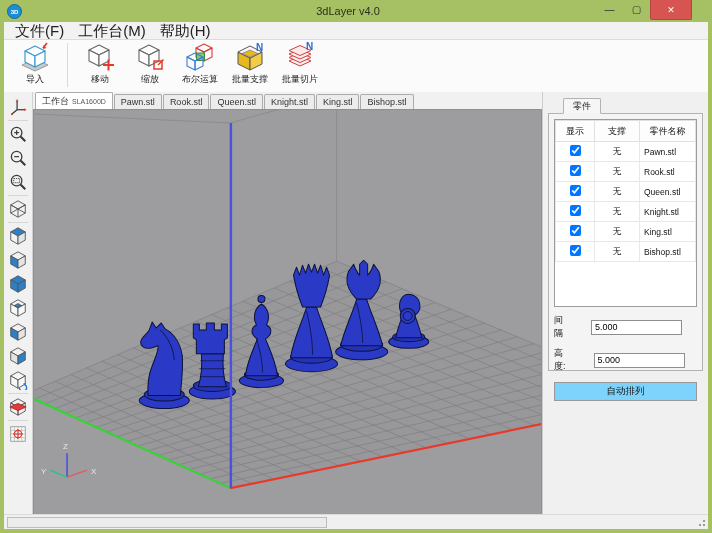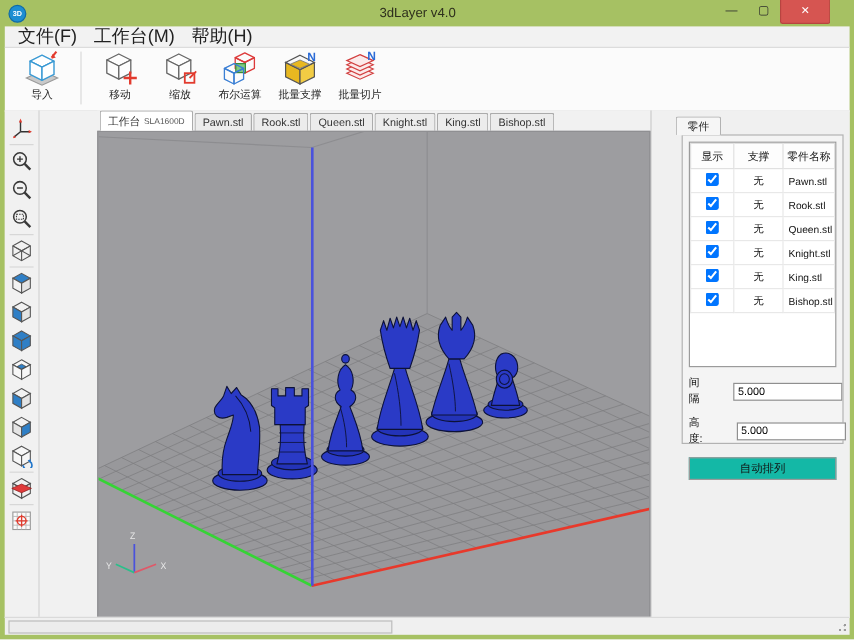--- a/index.html
+++ b/index.html
@@ -20,44 +20,44 @@
   .tbtn{min-width:44px;height:49px;display:flex;flex-direction:column;align-items:center;padding:2px 3px 0 3px;}
   .tbtn svg{width:30px;height:30px;}
   .tbtn .tlabel{font-size:9px;color:#222;margin-top:1px;white-space:nowrap;font-family:Liberation Serif, serif;}
   .tsep{width:1px;height:44px;background:#dadada;margin:3px 7px 0 7px;}
   
   .content{position:absolute;top:92px;left:4px;right:4px;bottom:18px;display:flex;background:#f1f1f1;}
   .sidebar{width:28px;background:#f1f1f1;border-right:1px solid #d2d2d2;display:flex;flex-direction:column;align-items:center;padding-top:3px;}
   .sbtn{width:24px;height:22px;display:flex;align-items:center;justify-content:center;margin:1px 0;}
   .sbtn svg{width:20px;height:20px;}
   .ssep{width:20px;height:1px;background:#d7d7d7;margin:1px 0;}
-  .main{flex:1;display:flex;flex-direction:column;min-width:0;margin-left:48px;}
+  .main{flex:1;display:flex;flex-direction:column;min-width:0;}
   
   .tabbar{height:17px;display:flex;align-items:flex-end;background:#f1f1f1;padding-left:2px;}
   .tab{height:14px;padding:0 6px;font-size:9px;display:flex;align-items:center;background:#ececec;border:1px solid #ababab;border-bottom:none;margin-right:1px;border-radius:2px 2px 0 0;color:#333;white-space:nowrap;}
   .tab.active{background:#fff;height:16px;z-index:2;}
   .tab .model{font-size:7px;color:#555;margin-left:3px;}
   
   .viewport{flex:1;position:relative;background:#9d9da0;border:1px solid #8f8f92;overflow:hidden;}
   .viewport svg{position:absolute;left:0;top:0;width:100%;height:100%;}
   
   .rightpanel{width:166px;background:#f0f0f0;border-left:1px solid #cccccc;padding:2px 5px 0 5px;box-sizing:border-box;}
   .panel-tab{display:inline-block;height:14px;line-height:14px;padding:0 9px;background:#f6f6f6;border:1px solid #b2b2b2;border-bottom:1px solid #f4f4f4;border-radius:2px 2px 0 0;font-size:9px;color:#222;position:relative;top:1px;margin-left:15px;z-index:2;}
-  .groupbox{border:1px solid #b2b2b2;background:#f4f4f4;padding:5px;height:258px;box-sizing:border-box;margin-left:20px;}
+  .groupbox{border:1px solid #b2b2b2;background:#f4f4f4;padding:5px;height:258px;box-sizing:border-box;}
   .parts-table{background:#fff;border:1px solid #9b9b9b;height:186px;overflow:hidden;}
   table{width:100%;border-collapse:collapse;}
   th{font-size:9px;font-weight:normal;color:#111;border:1px solid #e0e0e0;height:18px;background:#fdfdfd;}
   td{font-size:8.5px;color:#111;border:1px solid #e8e8e8;height:17px;text-align:center;}
   td.name{text-align:left;padding-left:4px;}
   input[type=checkbox]{width:11px;height:11px;margin:0;}
   .field-row{display:flex;align-items:center;margin-top:7px;gap:28px;}
   .field-row label{width:28px;font-size:9px;color:#111;}
   .field-row input[type=text]{width:86px;height:13px;border:1px solid #8f8f8f;font-size:9px;padding:0 0 0 3px;font-family:inherit;}
   .field-row .unit{font-size:9px;color:#111;margin-left:8px;}
-  .arrange-btn{margin-top:9px;width:100%;height:19px;background:#14b8a6;border:1px solid #999;font-size:9.5px;color:#111;font-family:inherit;}
+  .arrange-btn{margin-top:9px;width:100%;height:19px;background:#7dd3fc;border:1px solid #999;font-size:9.5px;color:#111;font-family:inherit;}
   
   .statusbar{position:absolute;left:4px;right:4px;bottom:4px;height:14px;background:#f0f0f0;border-top:1px solid #dadada;}
   .status-box{position:absolute;left:3px;top:2px;width:318px;height:9px;border:1px solid #bdbdbd;background:#ececec;}
   .grip{position:absolute;right:2px;bottom:2px;width:10px;height:10px;
     background:radial-gradient(circle at 8px 8px,#9a9a9a 1px,transparent 1.2px),
                radial-gradient(circle at 8px 4px,#9a9a9a 1px,transparent 1.2px),
                radial-gradient(circle at 4px 8px,#9a9a9a 1px,transparent 1.2px);}
 </style>
 </head>
 <body>

